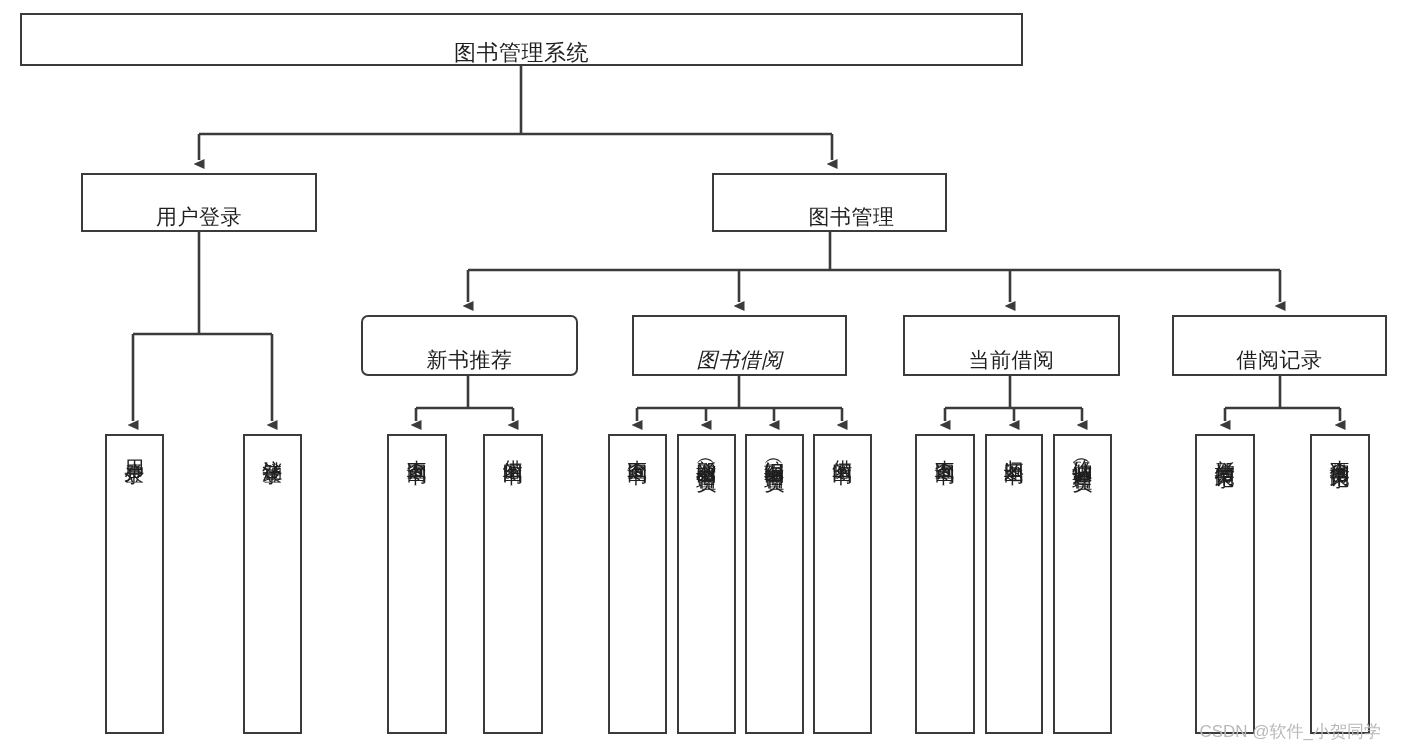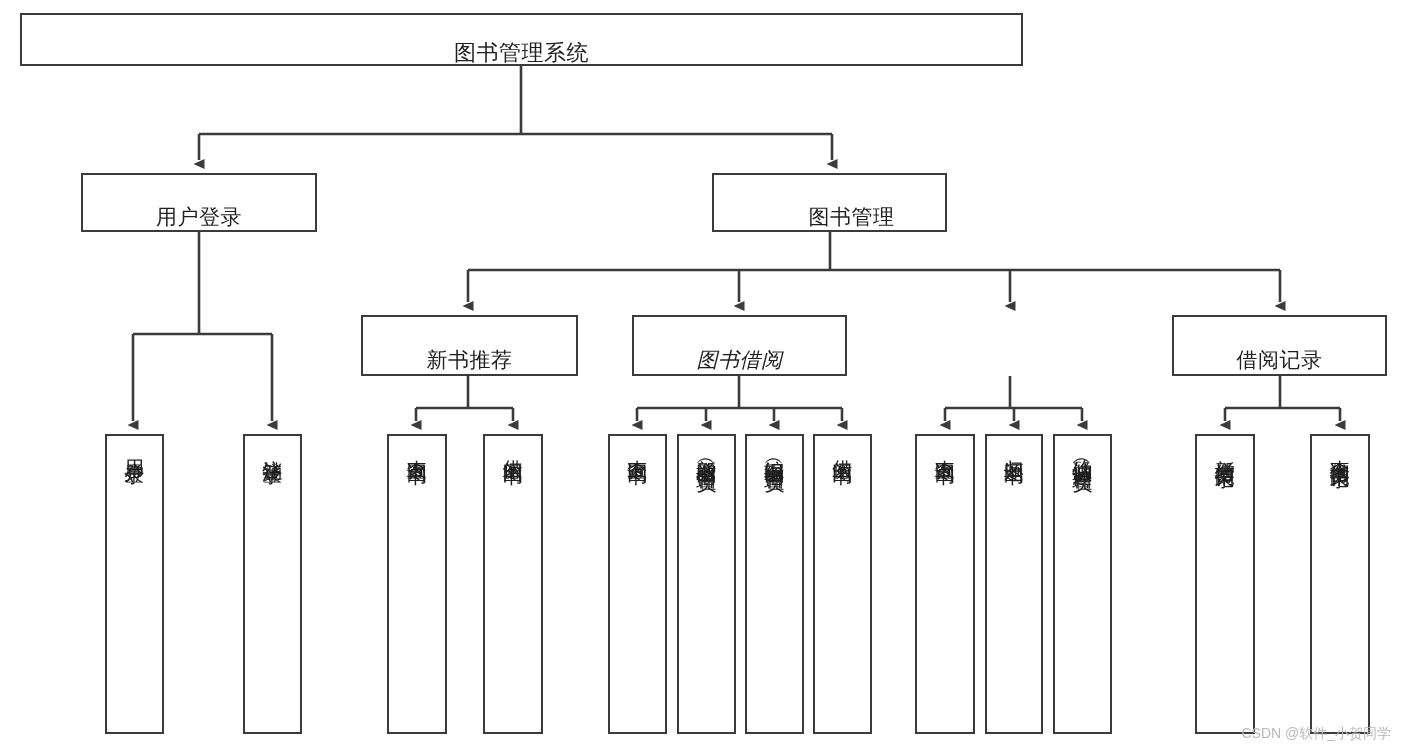--- a/index.html
+++ b/index.html
@@ -61,23 +61,23 @@
   .node.vert .label {
     writing-mode: vertical-rl;
     text-orientation: upright;
     font-size: 20px;
     line-height: 1.02;
     letter-spacing: 2px;
     white-space: nowrap;
   }
   .watermark {
     position: absolute;
-    right: 14px;
+    right: 24px;
     bottom: 4px;
-    font-size: 14px;
+    font-size: 17px;
     color: #b9b9b9;
     z-index: 5;
     white-space: nowrap;
     user-select: none;
   }
 </style>
 </head>
 <body>
 
 <div id="diagram">
@@ -139,26 +139,29 @@
     <span class="label">图书管理系统</span>
   </div>
 
   <div class="node horiz" style="left:81px; top:173px; width:236px; height:59px;">
     <span class="label">用户登录</span>
   </div>
   <div class="node horiz" style="left:712px; top:173px; width:235px; height:59px;padding-left:44px;">
     <span class="label">图书管理</span>
   </div>
 
-  <div class="node horiz" style="left:361px; top:315px; width:217px; height:61px;">
+  <div class="node horiz" style="left:361px; top:315px; width:217px; height:61px;border-radius:7px;">
     <span class="label">新书推荐</span>
   </div>
   <div class="node horiz" style="left:632px; top:315px; width:215px; height:61px;font-style:italic;">
     <span class="label">图书借阅</span>
   </div>
+  <div class="node horiz" style="left:903px; top:315px; width:217px; height:61px;">
+    <span class="label">当前借阅</span>
+  </div>
   <div class="node horiz" style="left:1172px; top:315px; width:215px; height:61px;">
     <span class="label">借阅记录</span>
   </div>
 
   <div class="node vert" style="left:105px; top:434px; width:59px; height:300px;">
     <span class="label">用户登录</span>
   </div>
   <div class="node vert" style="left:243px; top:434px; width:59px; height:300px;">
     <span class="label">注销登录</span>
   </div>

